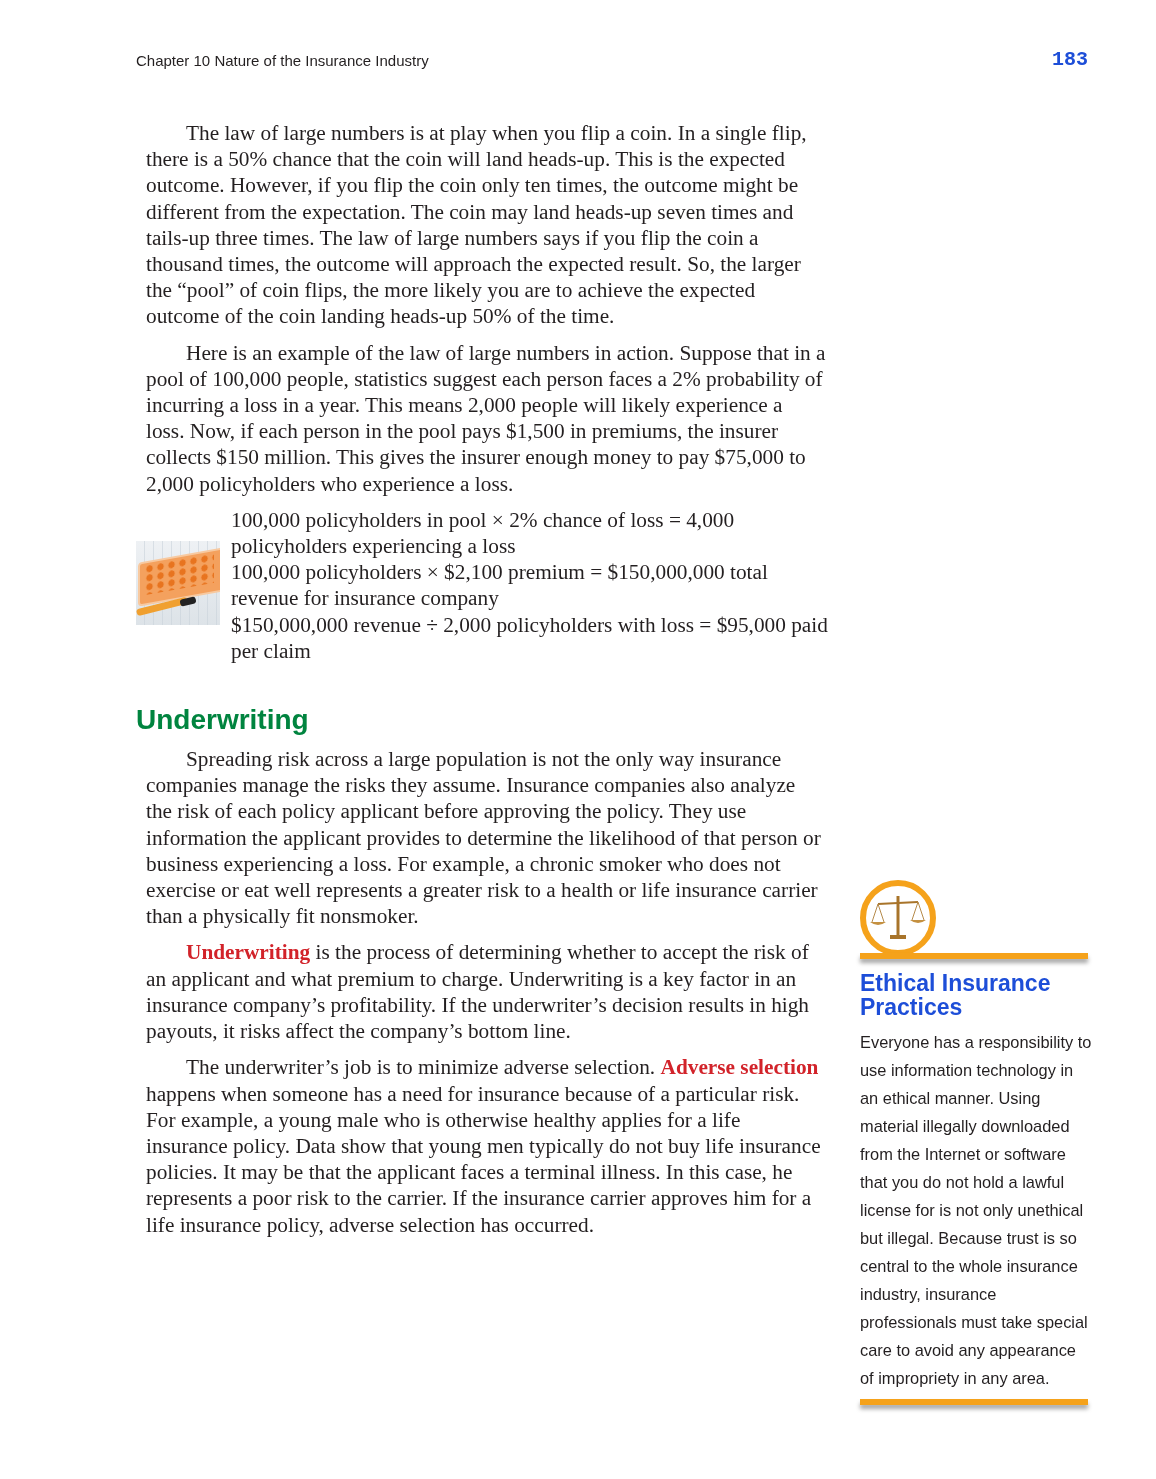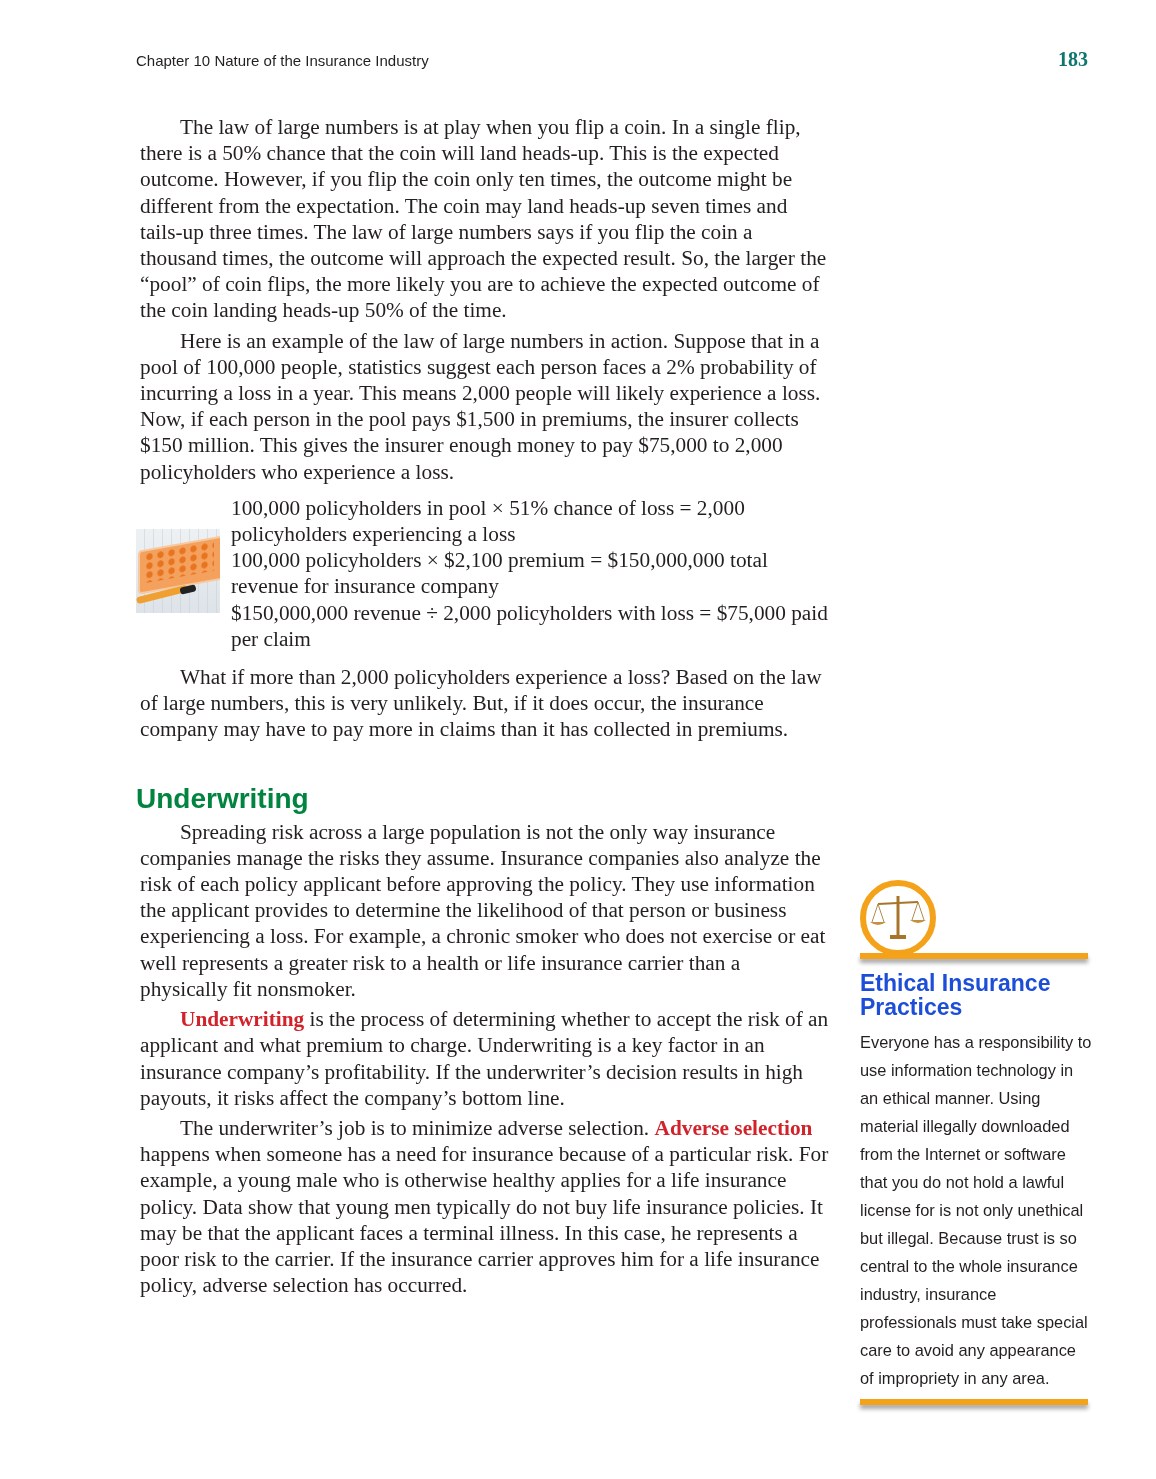--- a/index.html
+++ b/index.html
@@ -3,27 +3,27 @@
 <meta charset="utf-8">
 <style>
   html, body { margin: 0; padding: 0; background: #ffffff; }
   body { width: 1156px; height: 1479px; position: relative; overflow: hidden; }
   .running-head {
     position: absolute; left: 136px; top: 52px;
     font-family: "Liberation Sans", sans-serif; font-size: 15px; color: #231f20;
   }
   .page-num {
     position: absolute; right: 68px; top: 48px;
-    font-family: Liberation Serif, serif; font-size: 20px; font-weight: bold; color: #0f766e;
+    font-family: Liberation Mono, monospace; font-size: 20px; font-weight: bold; color: #1d4ed8;
   }
   .main {
     position: absolute; left: 136px; top: 110px; width: 700px;
     font-family: "Liberation Serif", serif; font-size: 21.3px; line-height: 26.2px; color: #231f20;
   }
-  .main p { margin: 4px; text-indent: 40px; }
+  .main p { margin: 10px; text-indent: 40px; }
   .calc-block { position: relative; margin: 10px 0 12px 0; padding-left: 95px; }
   .calc-block .line { display: block; }
   .calc-img {
     position: absolute; left: 0; top: 34px; width: 84px; height: 84px;
     background: linear-gradient(180deg, #eef1f4, #dde3e8);
     overflow: hidden;
   }
   .calc-body {
     position: absolute; left: 2px; top: 14px; width: 82px; height: 40px;
     background: #f4a15e; border-radius: 4px; transform: skewY(-10deg);
@@ -89,26 +89,25 @@
   <p>Here is an example of the law of large numbers in action. Suppose that in a pool of 100,000 people, statistics suggest each person faces a 2% probability of incurring a loss in a year. This means 2,000 people will likely experience a loss. Now, if each person in the pool pays $1,500 in premiums, the insurer collects $150 million. This gives the insurer enough money to pay $75,000 to 2,000 policyholders who experience a loss.</p>
 
   <div class="calc-block">
     <div class="calc-img">
       <div class="paper-lines"></div>
       <div class="calc-body"></div>
       <div class="calc-keys"></div>
       <div class="pen"></div>
       <div class="pen-tip"></div>
     </div>
-    <span class="line">100,000 policyholders in pool × 51% chance of loss = 2,000 policyholders experiencing a loss</span>
+    <span class="line">100,000 policyholders in pool × 2% chance of loss = 4,000 policyholders experiencing a loss</span>
     <span class="line">100,000 policyholders × $2,100 premium = $150,000,000 total revenue for insurance company</span>
-    <span class="line">$150,000,000 revenue ÷ 2,000 policyholders with loss = $75,000 paid per claim</span>
+    <span class="line">$150,000,000 revenue ÷ 2,000 policyholders with loss = $95,000 paid per claim</span>
   </div>
 
-  <p>What if more than 2,000 policyholders experience a loss? Based on the law of large numbers, this is very unlikely. But, if it does occur, the insurance company may have to pay more in claims than it has collected in premiums.</p>
 
   <h2 class="section">Underwriting</h2>
   <p>Spreading risk across a large population is not the only way insurance companies manage the risks they assume. Insurance companies also analyze the risk of each policy applicant before approving the policy. They use information the applicant provides to determine the likelihood of that person or business experiencing a loss. For example, a chronic smoker who does not exercise or eat well represents a greater risk to a health or life insurance carrier than a physically fit nonsmoker.</p>
   <p><span class="kw">Underwriting</span><span> is the process of determining whether to accept the risk of an applicant and what premium to charge. Underwriting is a key factor in an insurance company’s profitability. If the underwriter’s decision results in high payouts, it risks affect the company’s bottom line.</span></p>
   <p><span>The underwriter’s job is to minimize adverse selection. </span><span class="kw">Adverse selection</span><span> happens when someone has a need for insurance because of a particular risk. For example, a young male who is otherwise healthy applies for a life insurance policy. Data show that young men typically do not buy life insurance policies. It may be that the applicant faces a terminal illness. In this case, he represents a poor risk to the carrier. If the insurance carrier approves him for a life insurance policy, adverse selection has occurred.</span></p>
 </div>
 
 <div class="sidebar">
   <div class="scales-icon">
     <svg width="64" height="64" viewBox="0 0 64 64">

